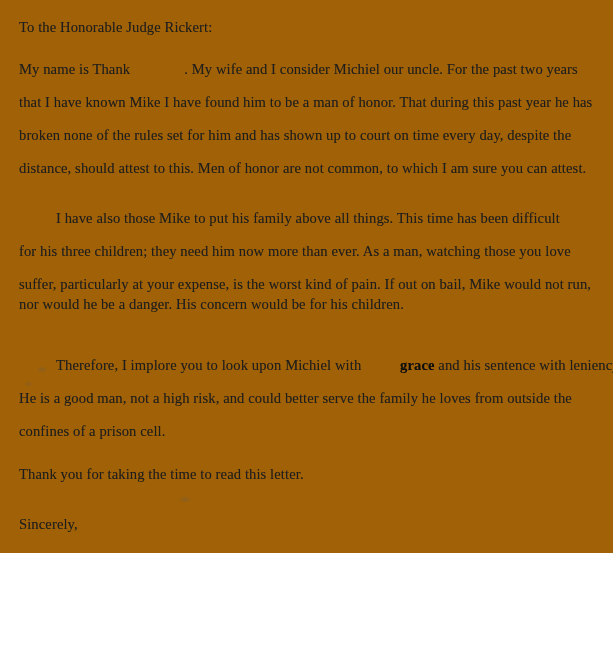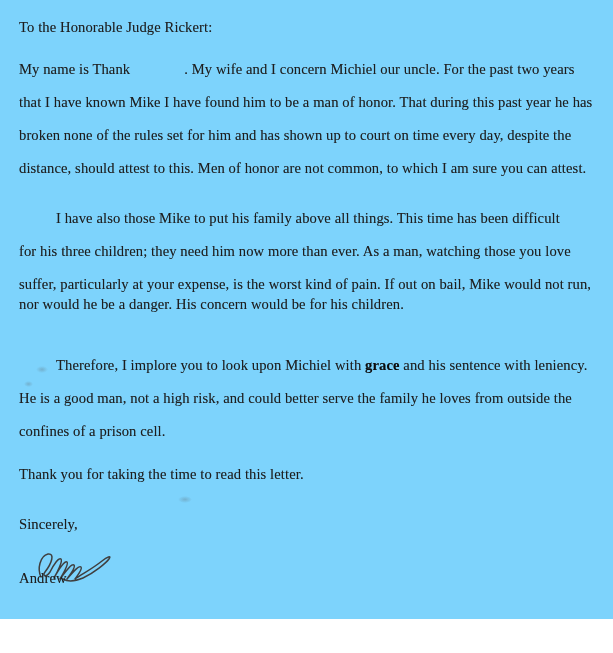--- a/index.html
+++ b/index.html
@@ -1,52 +1,52 @@
 <!DOCTYPE html>
 <html><head>
 <meta charset="utf-8">
 <style>
   html,body { margin:0; padding:0; background:#ffffff; }
   .page {
     position:relative;
-    width:613px; height:619px;
-    background:#7dd3fc;
+    width:613px; height:553px;
+    background:#a16207;
     overflow:hidden;
     font-family:"Liberation Serif","DejaVu Serif",serif;
     color:#1e1e1e;
   }
   .line {
     position:absolute;
     left:19px;
     font-size:14.6px;
     line-height:20px;
     white-space:pre;
     text-shadow:0 0 0.5px rgba(20,20,20,0.35);
     letter-spacing:0.1px;
   }
   .indent { padding-left:37px; }
   .gap { display:inline-block; width:54px; }
-  .bold { font-weight:700; color:#0d0d0d; }
+  .bold { font-weight:700; color:#0d0d0d;margin-left:35px; }
   .signature {
     position:absolute; left:32px; top:546px;
   }
   .smudge {
     position:absolute;
     background:radial-gradient(ellipse at center, rgba(90,90,90,0.28), rgba(120,120,120,0) 70%);
     filter:blur(0.5px);
   }
 </style>
 </head>
 <body>
 
 <div class="page">
 
   <div class="line" style="top:17px">To the Honorable Judge Rickert:</div>
 
-  <div class="line" style="top:59px"><span>My name is Thank</span><span class="gap"></span><span>. My wife and I concern Michiel our uncle. For the past two years</span></div>
+  <div class="line" style="top:59px"><span>My name is Thank</span><span class="gap"></span><span>. My wife and I consider Michiel our uncle. For the past two years</span></div>
   <div class="line" style="top:92px">that I have known Mike I have found him to be a man of honor. That during this past year he has</div>
   <div class="line" style="top:158px">distance, should attest to this. Men of honor are not common, to which I am sure you can attest.</div>
   <div class="line" style="top:125px">broken none of the rules set for him and has shown up to court on time every day, despite the</div>
 
   <div class="line indent" style="top:208px">I have also those Mike to put his family above all things. This time has been difficult</div>
   <div class="line" style="top:241px">for his three children; they need him now more than ever. As a man, watching those you love</div>
   <div class="line" style="top:274px">suffer, particularly at your expense, is the worst kind of pain. If out on bail, Mike would not run,</div>
   <div class="line" style="top:294px">nor would he be a danger. His concern would be for his children.</div>
 
   <div class="line indent" style="top:355px"><span>Therefore, I implore you to look upon Michiel with </span><span class="bold">grace</span><span> and his sentence with leniency.</span></div>

